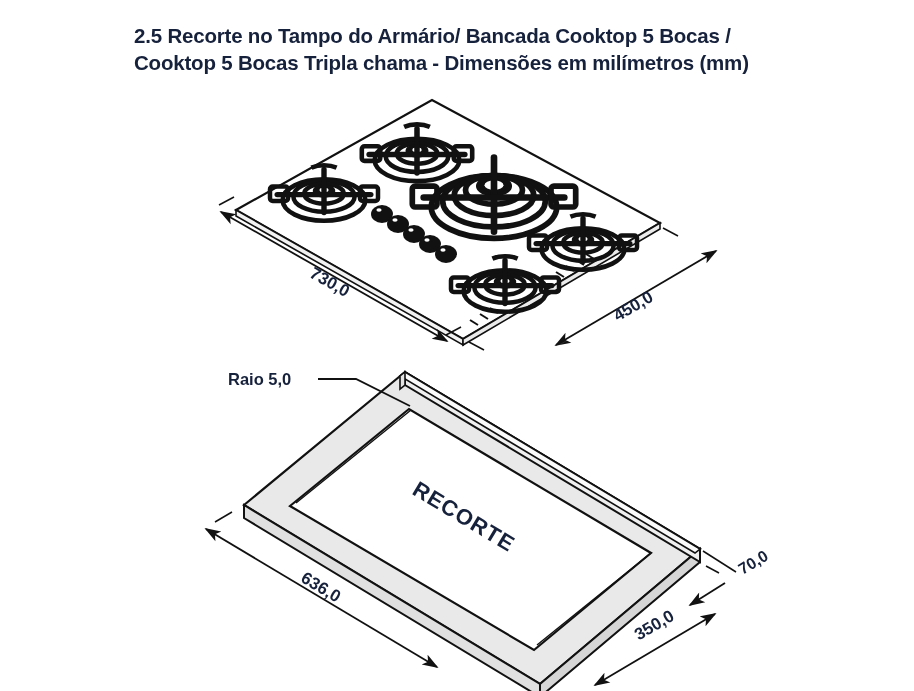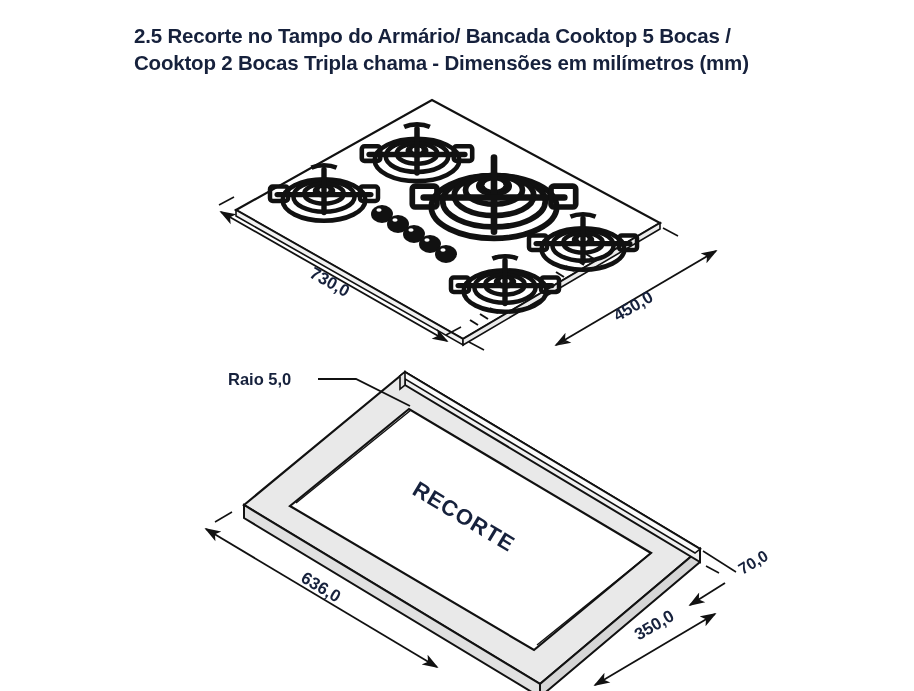--- a/index.html
+++ b/index.html
@@ -70,21 +70,21 @@
     letter-spacing: 1px;
   }
 </style>
 </head>
 <body>
 
 <div id="page-root">
 
   <div class="title-block">
     <div class="title-line">2.5 Recorte no Tampo do Armário/ Bancada Cooktop 5 Bocas /</div>
-    <div class="title-line">Cooktop 2 Bocas Tripla chama - Dimensões em milímetros (mm)</div>
+    <div class="title-line">Cooktop 5 Bocas Tripla chama - Dimensões em milímetros (mm)</div>
   </div>
 
   <svg class="figure-svg" viewBox="0 0 914 691" xmlns="http://www.w3.org/2000/svg">
 
     <defs>
       <marker id="arrowEnd" markerWidth="10" markerHeight="10" refX="8" refY="3.2" orient="auto" markerUnits="strokeWidth">
         <path d="M0,0 L9,3.2 L0,6.4 L2.2,3.2 z" fill="#111111"></path>
       </marker>
       <marker id="arrowStart" markerWidth="10" markerHeight="10" refX="1" refY="3.2" orient="auto" markerUnits="strokeWidth">
         <path d="M9,0 L0,3.2 L9,6.4 L6.8,3.2 z" fill="#111111"></path>

